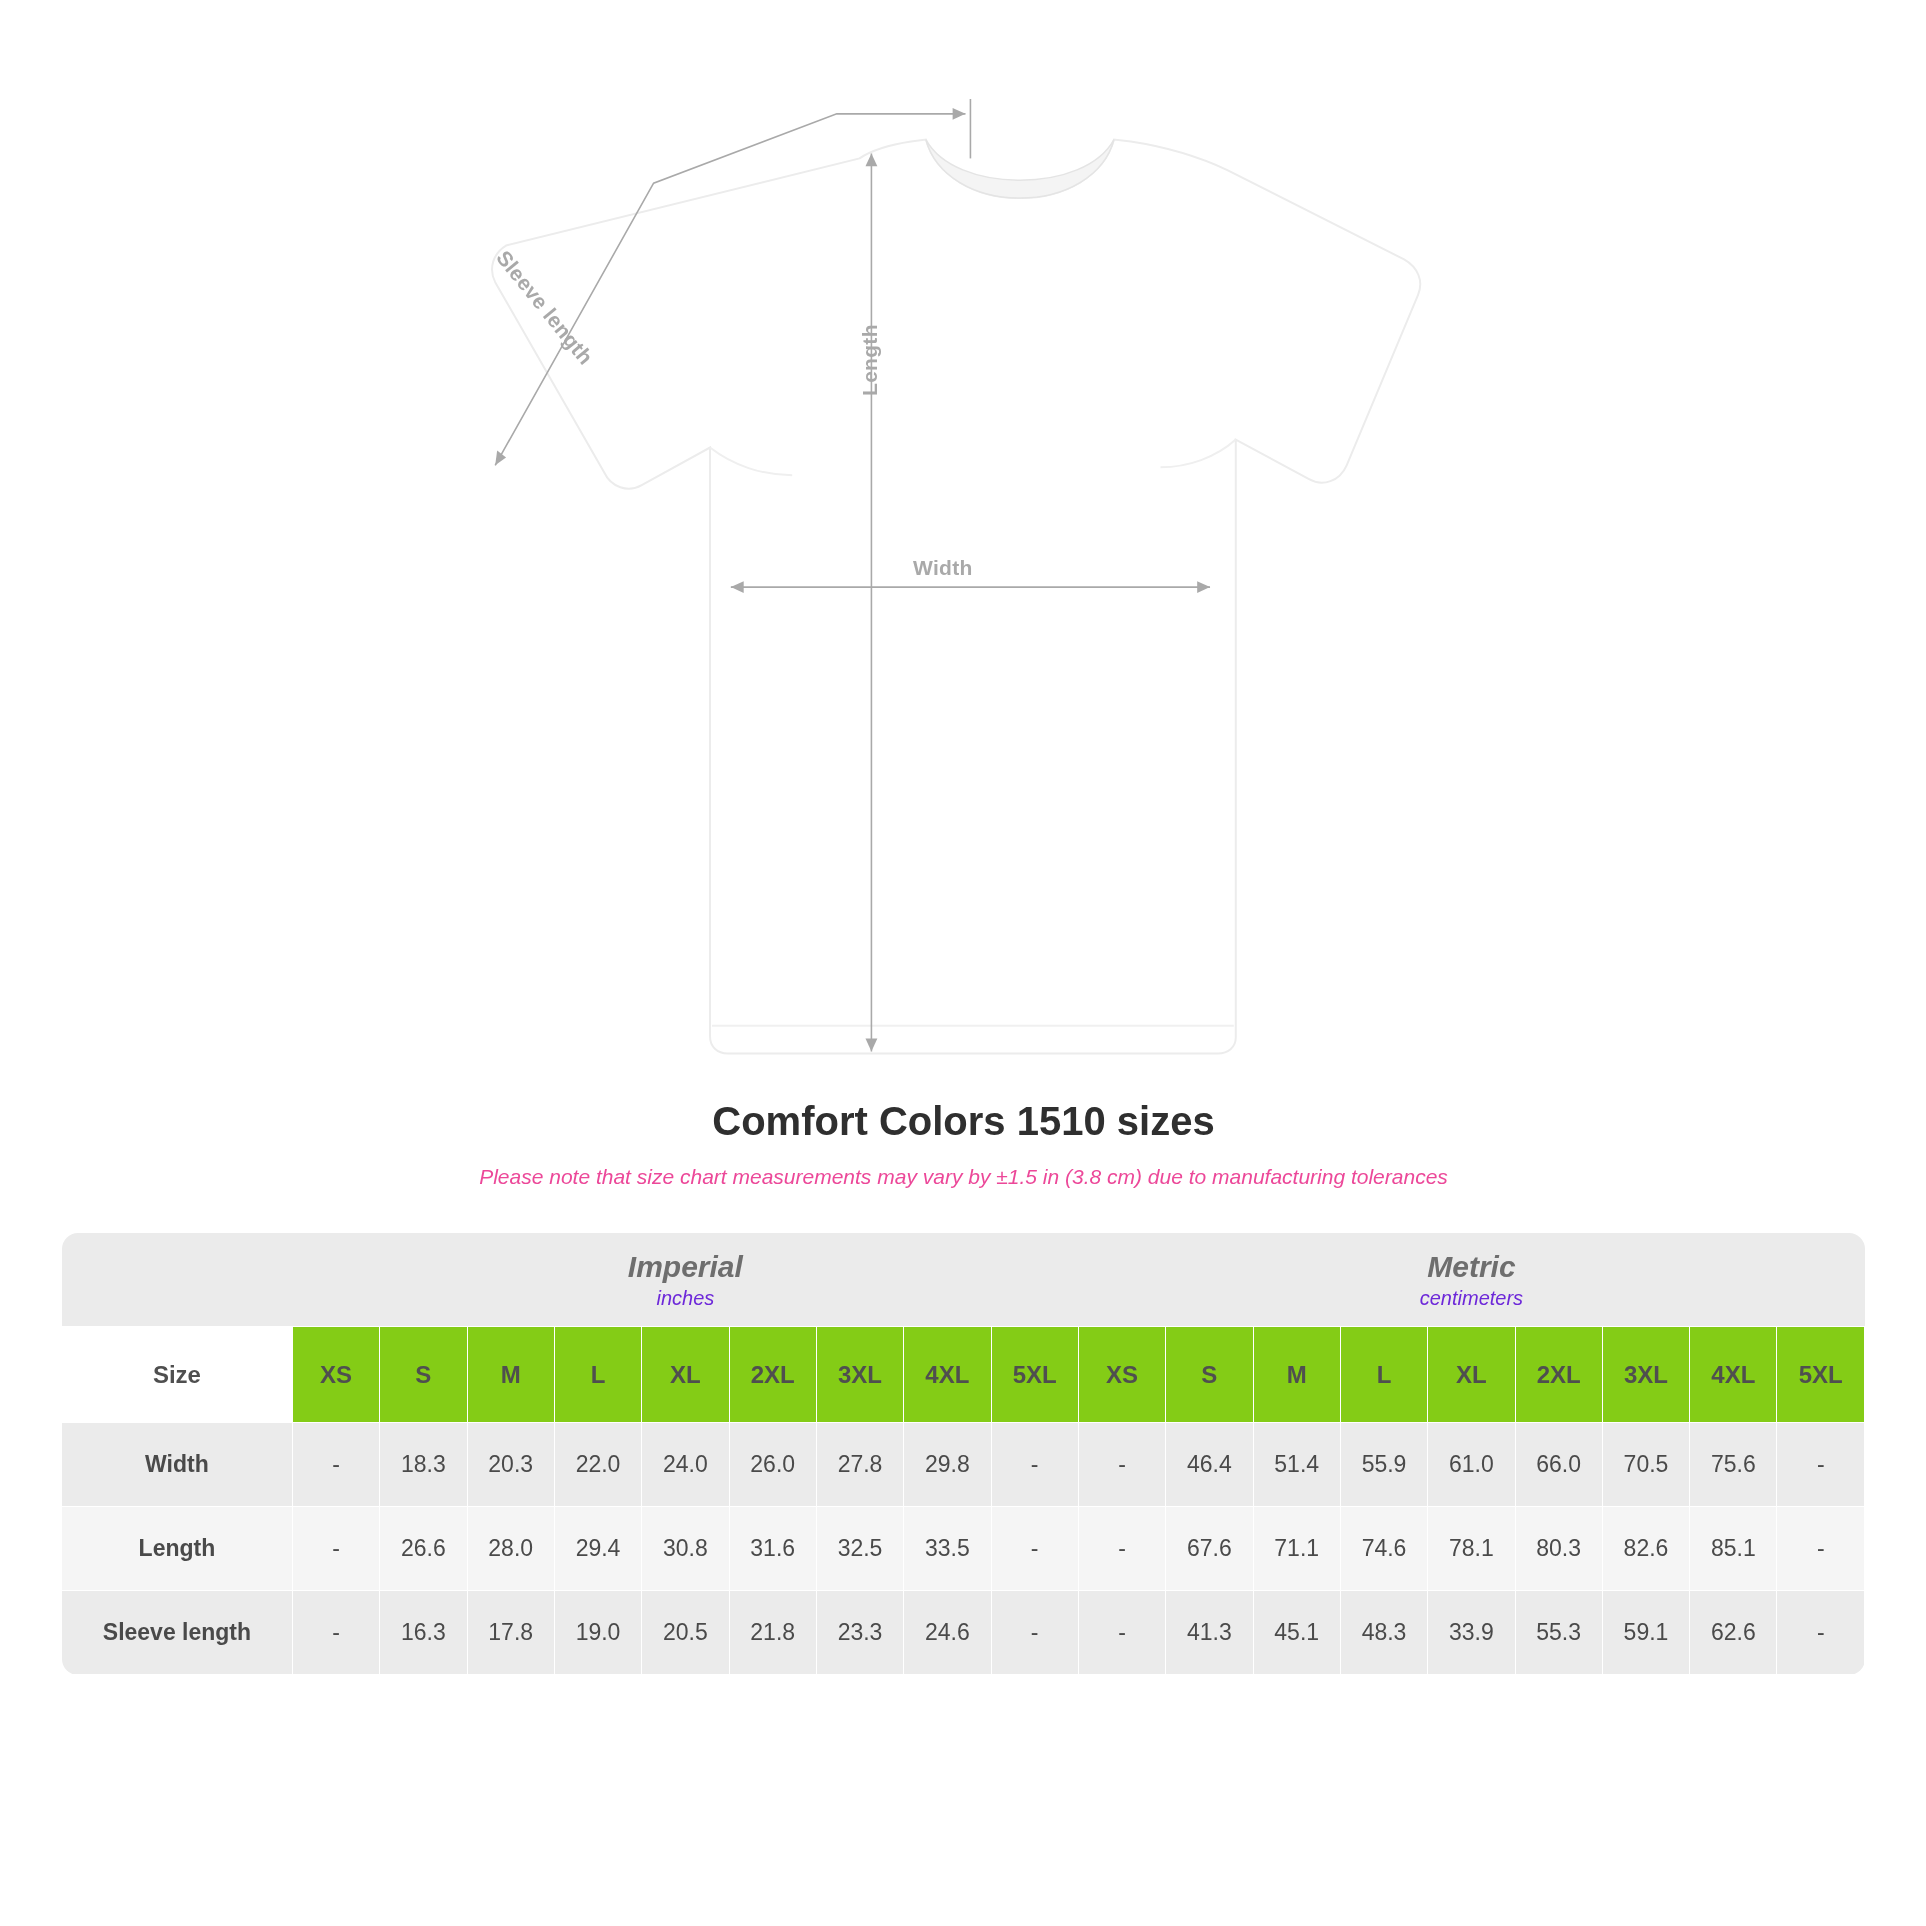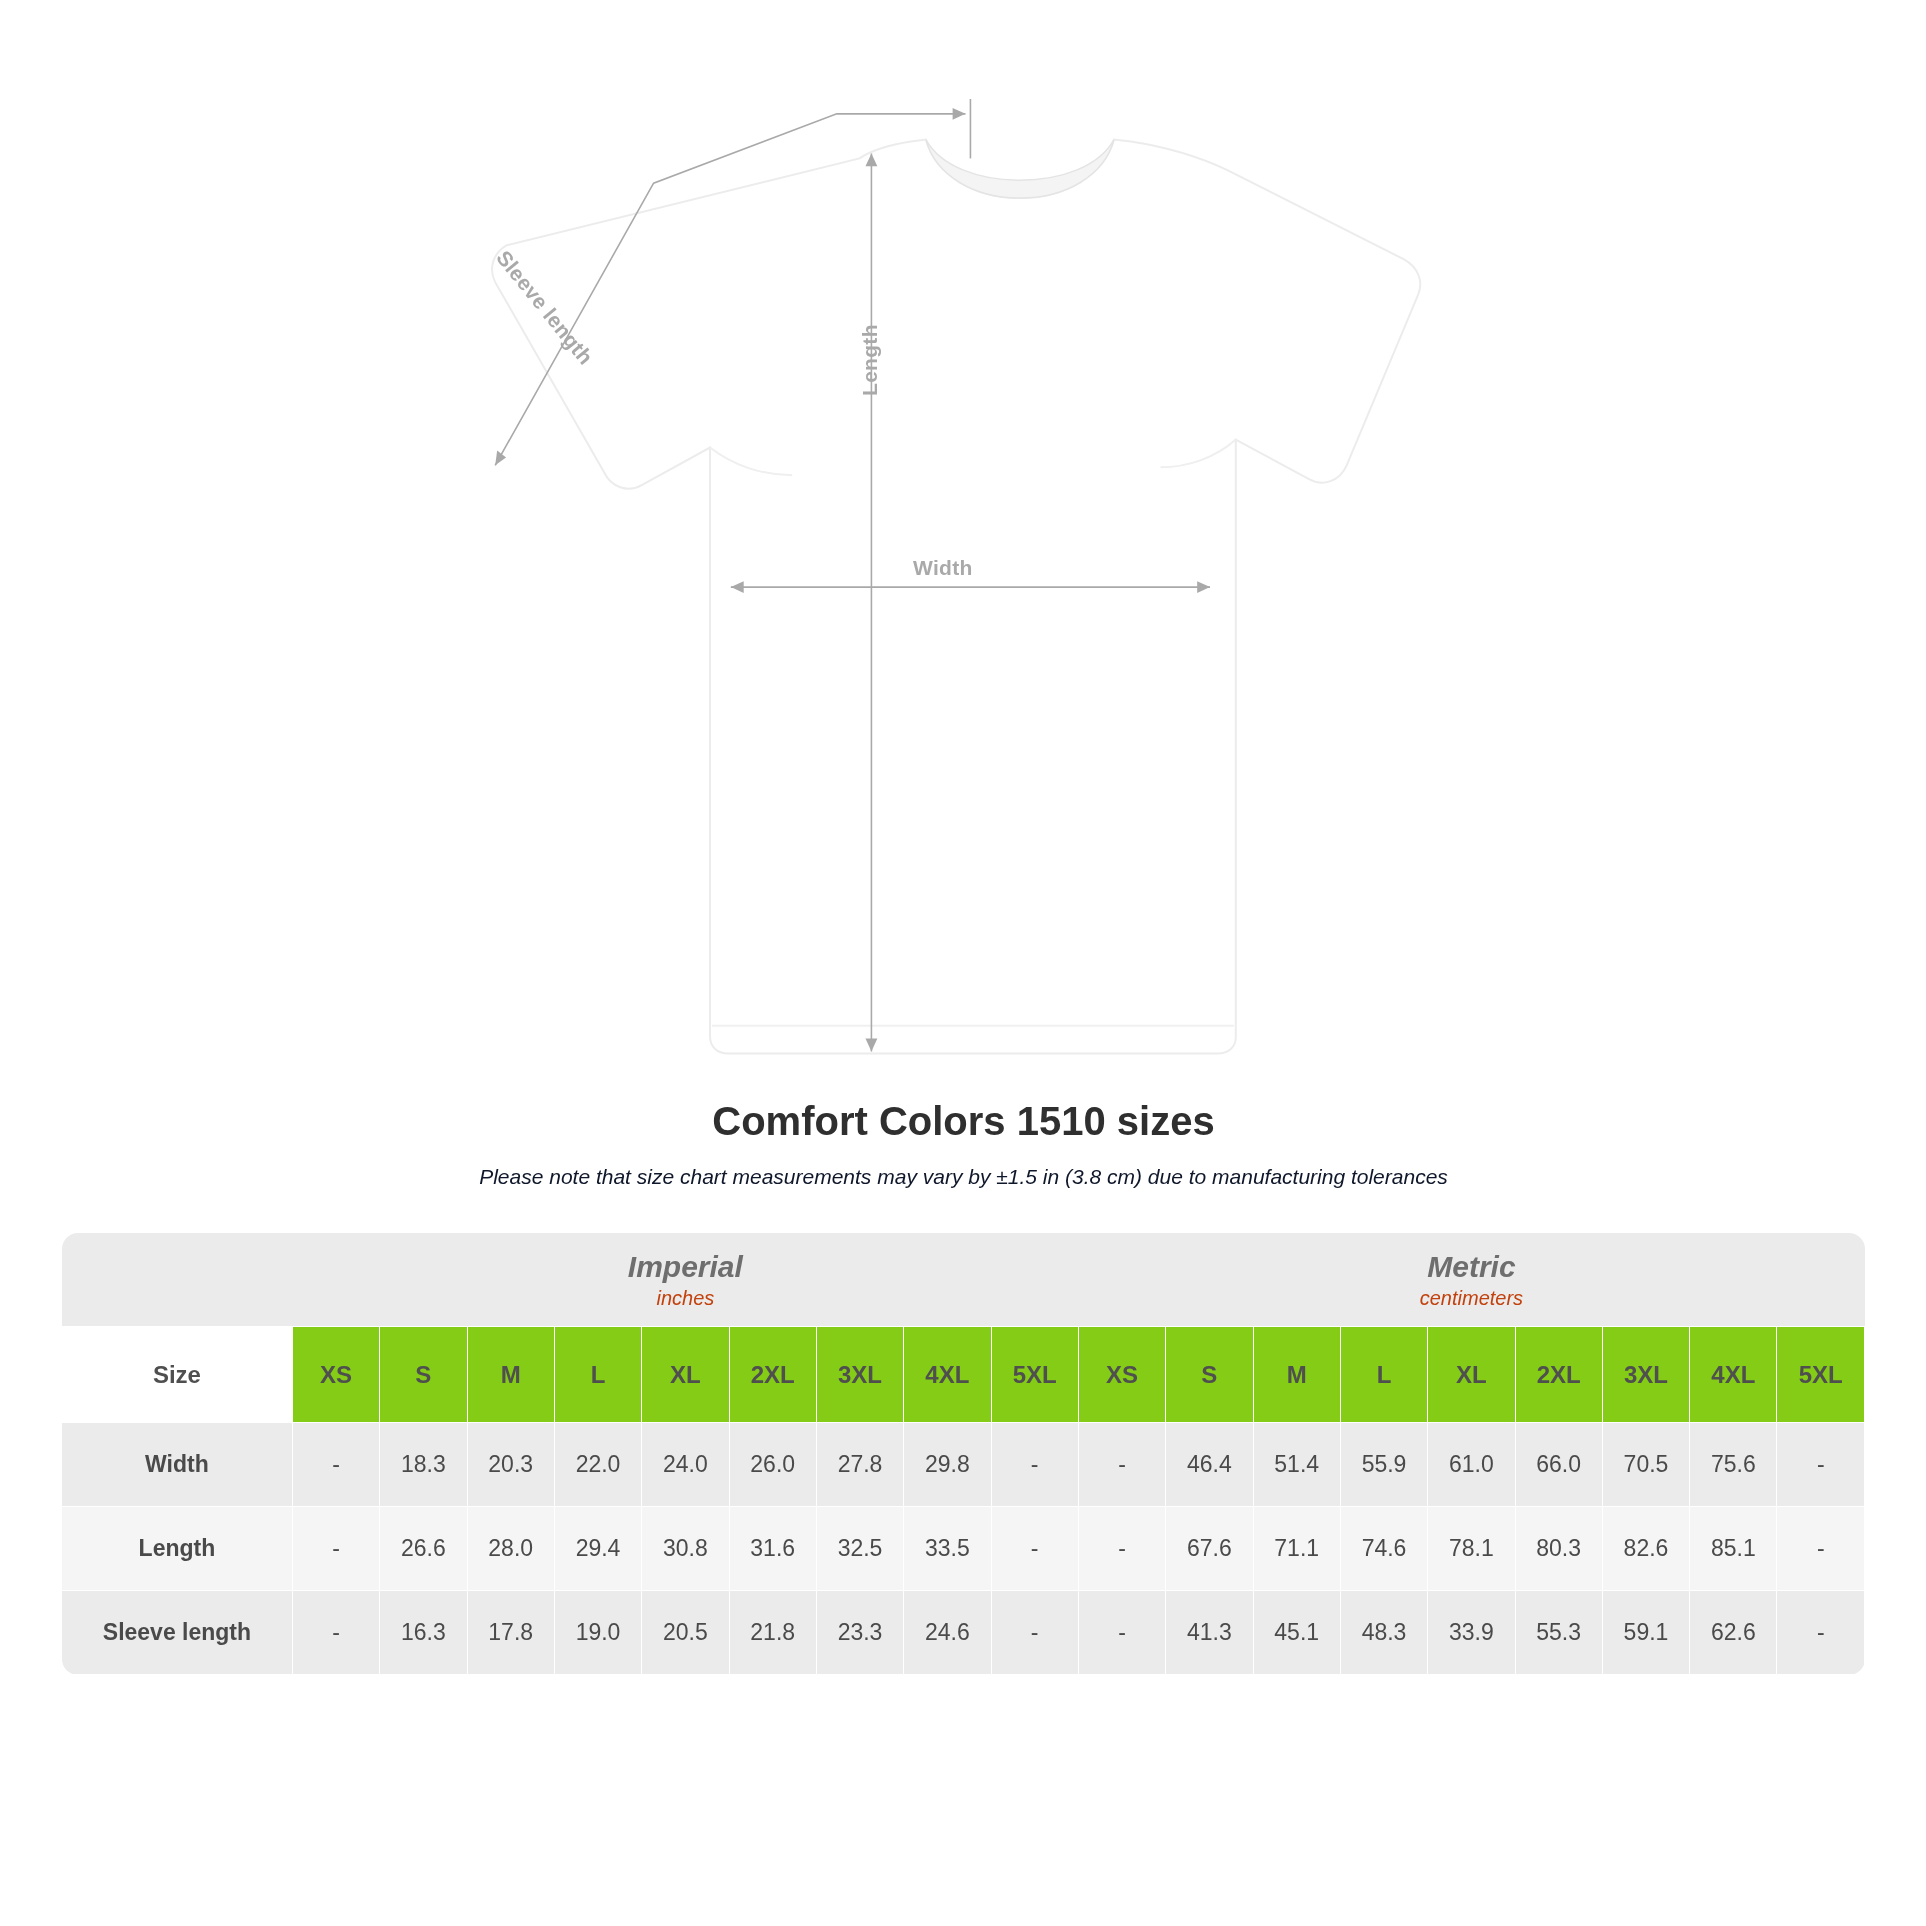--- a/index.html
+++ b/index.html
@@ -63,21 +63,21 @@
     font-weight: bold;
     color: #2f2f2f;
     margin: 0;
     padding: 0;
     line-height: 1.1;
   }
   .subtitle {
     text-align: center;
     font-size: 21px;
     font-style: italic;
-    color: #0f172a;
+    color: #ec4899;
     margin-top: 22px;
   }
 
   
   .table-wrap {
     margin: 44px 61px 0 61px;
   }
   table.size-table {
     border-collapse: collapse;
     width: 1804px;
@@ -106,21 +106,21 @@
   .unit-name {
     font-size: 30px;
     font-weight: bold;
     font-style: italic;
     color: #6e6e6e;
     line-height: 1.25;
   }
   .unit-sub {
     font-size: 20px;
     font-style: italic;
-    color: #c2410c;
+    color: #6d28d9;
     line-height: 1.3;
   }
   
   tr.size-row td {
     background: #84cc16;
     font-weight: bold;
     font-size: 24px;
     color: #4f4f4f;
     height: 95px;
   }

